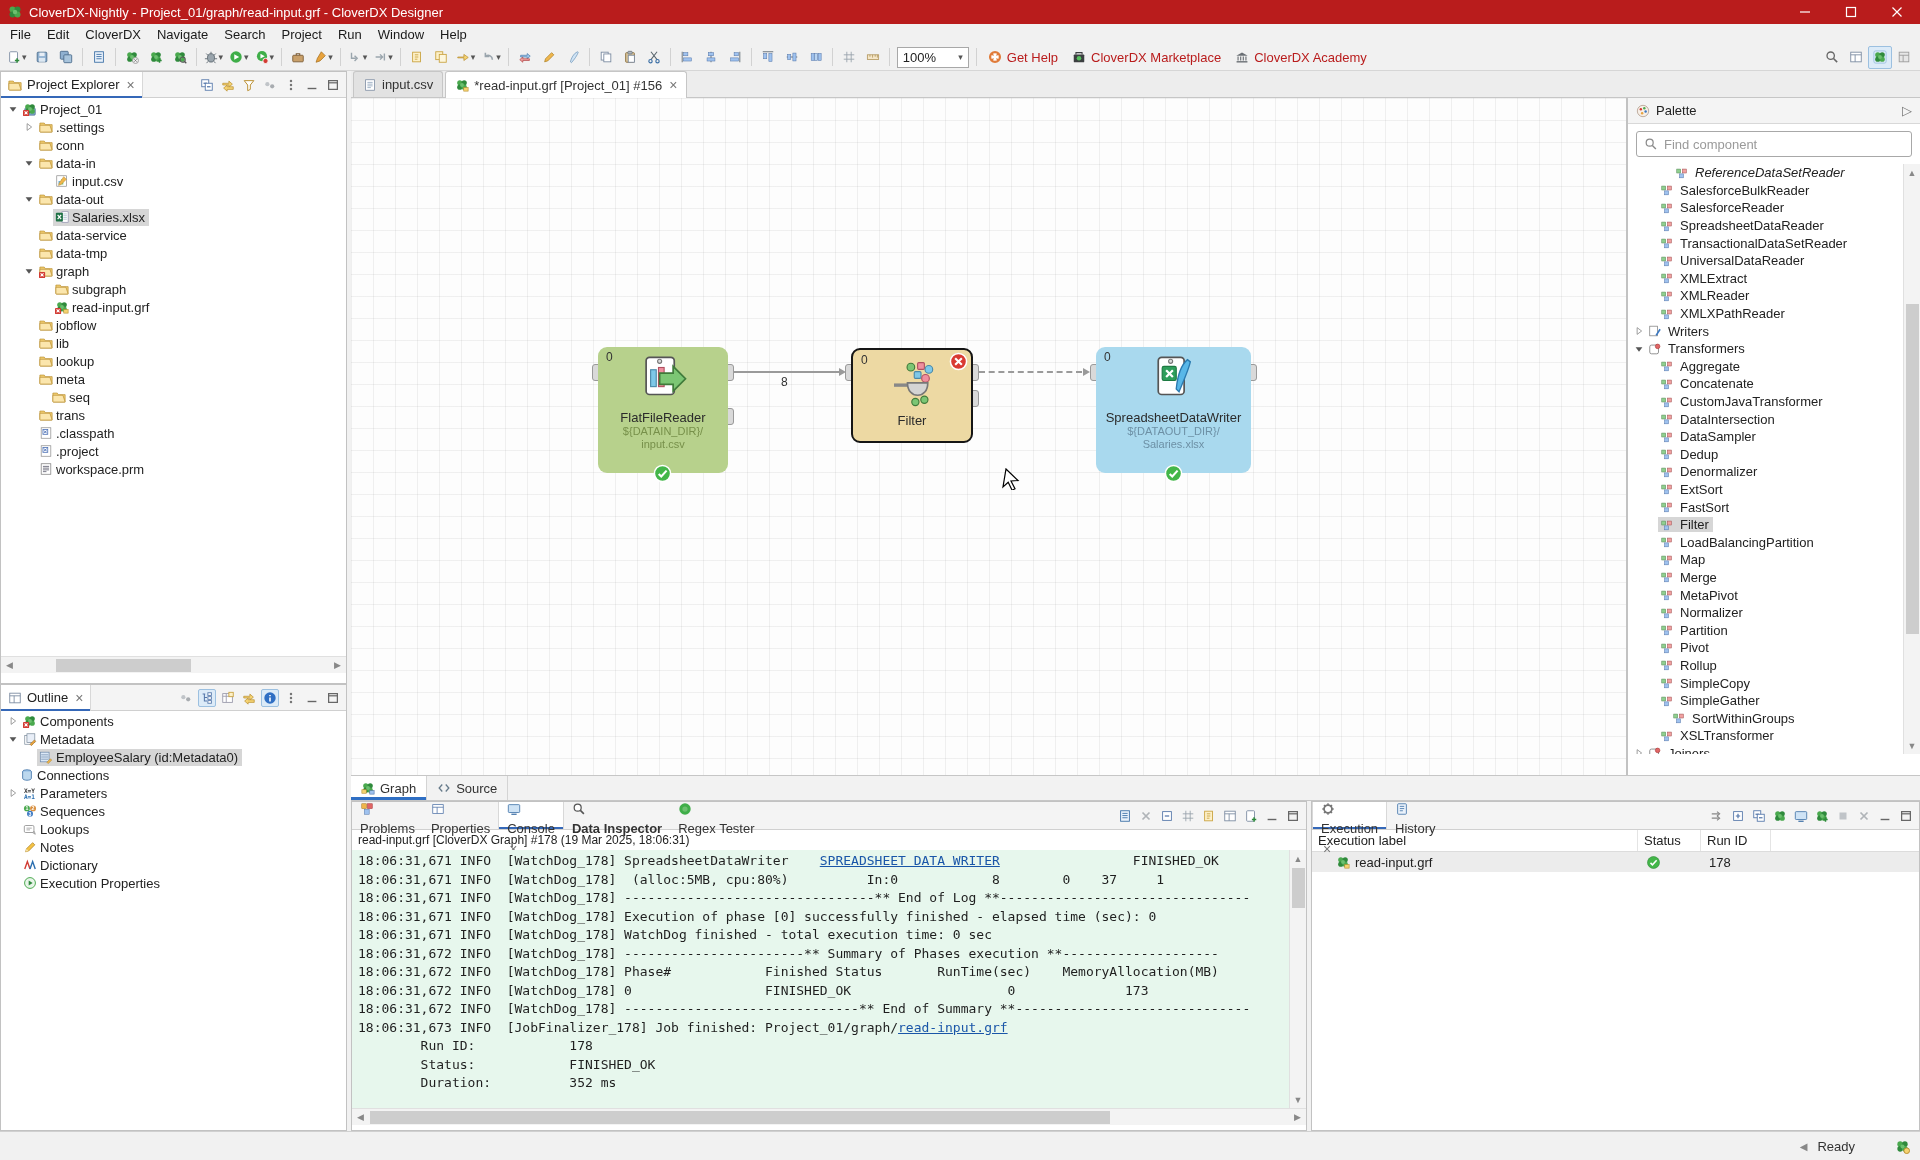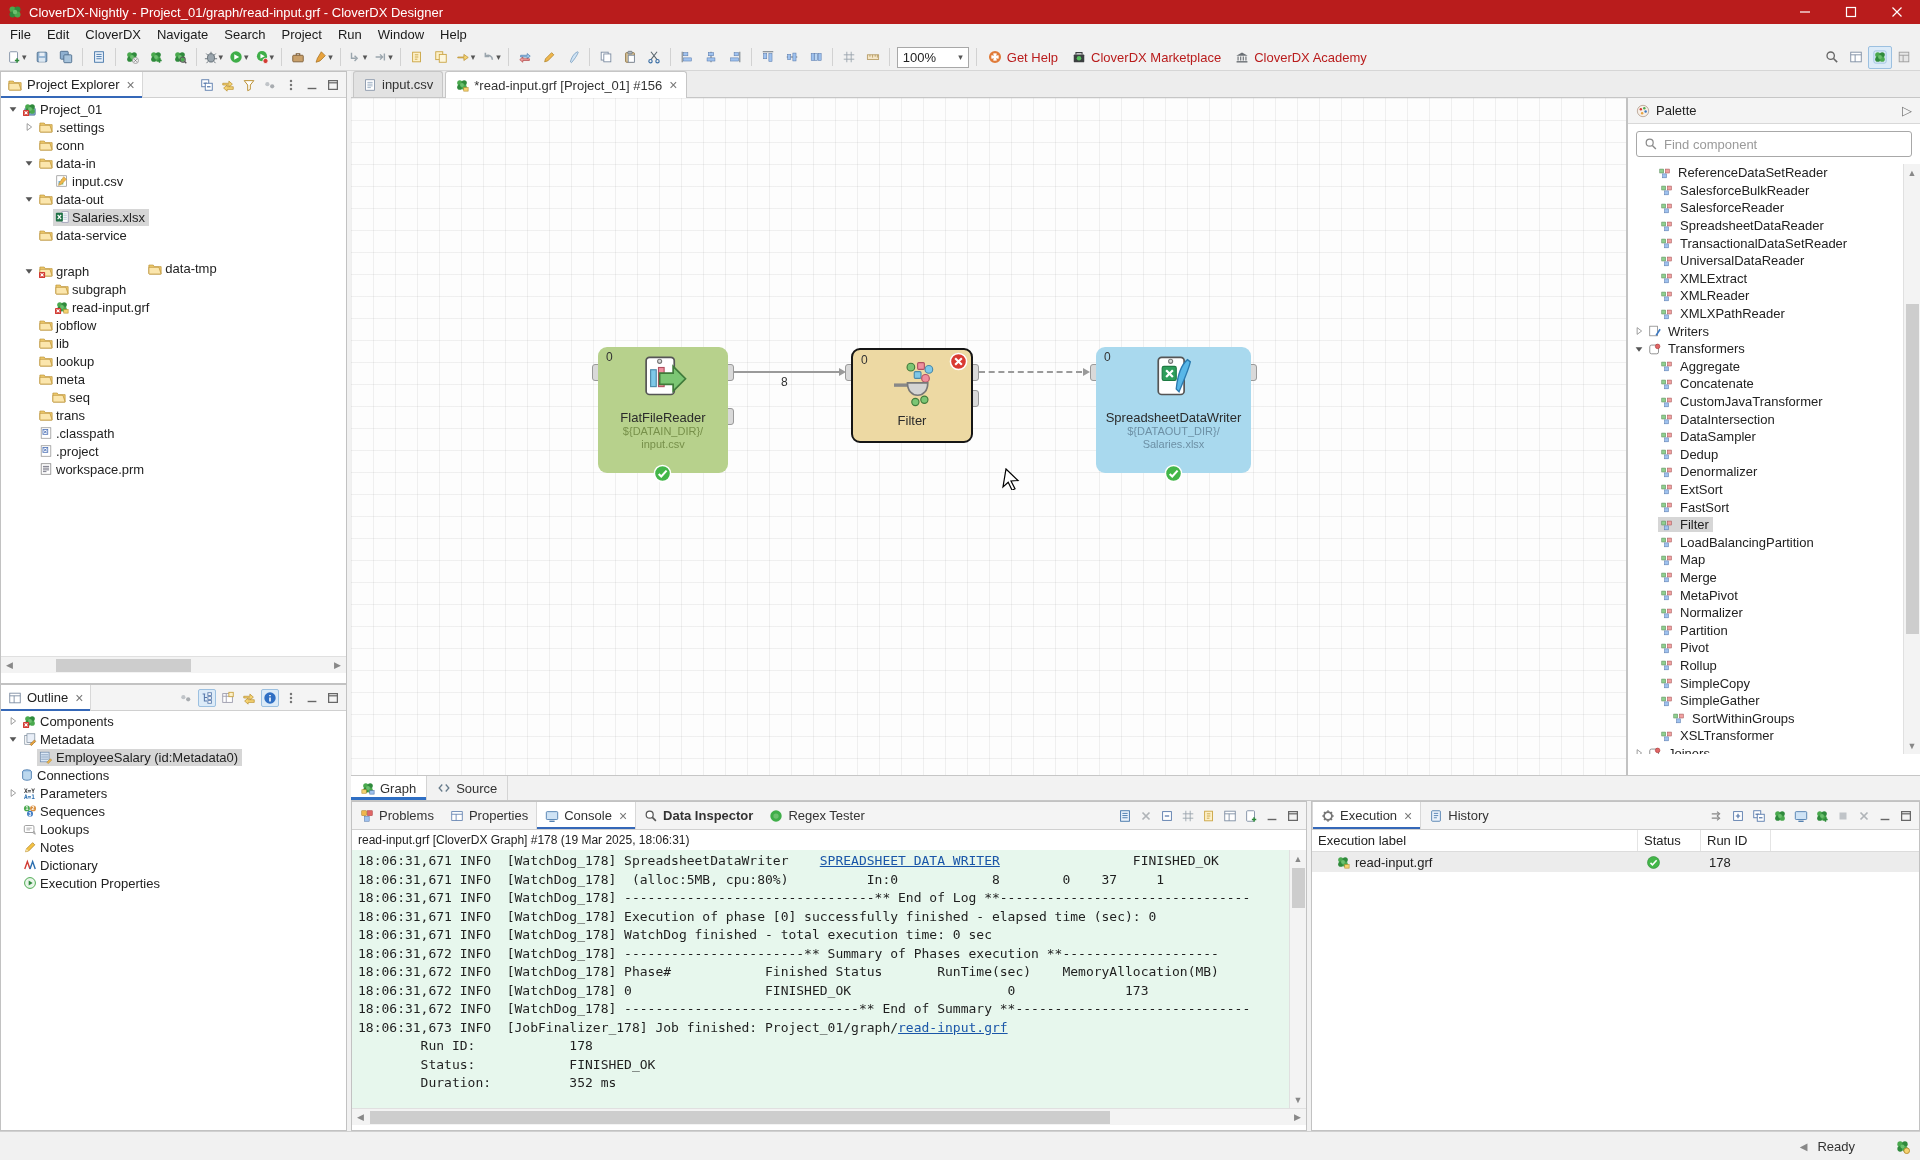--- a/index.html
+++ b/index.html
@@ -75,21 +75,21 @@
   .pal-row .ic { width:18px; flex:0 0 18px; display:flex; align-items:center; justify-content:center; }
   .pal-row .lbl { padding:0 4px; white-space:nowrap; }
   .pal-row.sel .selwrap { background:#d6d6d6; }
   
   .gsrow { position:absolute; left:351px; top:704px; width:1569px; height:26px; background:#f2f2f2; border-top:1px solid #c6c6c6; border-bottom:1px solid #c6c6c6; display:flex; align-items:stretch; }
   .gstab { display:flex; align-items:center; gap:5px; padding:0 10px; color:#333; border-right:1px solid #d4d4d4; }
   .gstab.active { background:#fff; box-shadow:inset 0 -3px 0 #2f6fc4; }
   
   .console { position:absolute; left:351px; top:730px; width:956px; height:330px; background:#fff; border:1px solid #c2c2c2; }
   .vtabs { height:28px; background:#f4f4f4; border-bottom:1px solid #d0d0d0; display:flex; align-items:stretch; }
-  .vtab { display:flex; align-items:center; gap:5px; padding:0 8px; color:#333; }
+  .vtab { display:flex; align-items:flex-start; gap:5px; padding:0 8px; color:#333;flex-direction:column; }
   .vtab.active { background:#fff; border-right:1px solid #d8d8d8; border-left:1px solid #d8d8d8; box-shadow:inset 0 -2px 0 #3568b8; }
   .vtab.bold .tlbl { font-weight:bold; }
   .vtabs .ticons { margin-left:auto; display:flex; align-items:center; gap:3px; padding-right:4px; }
   .con-title { height:20px; display:flex; align-items:center; padding-left:6px; font-size:12px; color:#222; background:#fff; }
   .con-log { position:absolute; left:0; top:48px; width:937px; height:258px; background:#e7f7ed; overflow:hidden; font-family:"DejaVu Sans Mono",monospace; font-size:13px; line-height:18.5px; color:#1f1f1f; white-space:pre; padding:2px 0 0 6px; }
   .con-log .lnk { color:#1a56a8; text-decoration:underline; }
   .execp { position:absolute; left:1311px; top:730px; width:609px; height:330px; background:#fff; border:1px solid #c2c2c2; }
   .exhead { height:22px; display:flex; align-items:center; border-bottom:1px solid #dcdcdc; color:#222; }
   .excol { height:100%; display:flex; align-items:center; padding:0 6px; border-right:1px solid #e4e4e4; }
   .exrow { height:20px; display:flex; align-items:center; background:#ececec; }
@@ -610,21 +610,21 @@
           <span class="selwrap">
             <span class="ic">
               <svg viewBox="0 0 16 16" width="14" height="14">
                 <path d="M1 3.5h5l1.2 1.8H15V13a.8.8 0 0 1-.8.8H1.8A.8.8 0 0 1 1 13z" fill="#f2cf74" stroke="#b98e2f" stroke-width=".8"></path>
                 <path d="M1 6h11.5L15 13.8H1.8A.8.8 0 0 1 1 13z" fill="#fbe6ad" stroke="#b98e2f" stroke-width=".8"></path>
               </svg>
             </span>
             <span class="lbl">data-service</span>
           </span>
         </div>
-        <div class="tree-row" style="padding-left: 20px; flex-direction: column;">
+        <div class="tree-row" style="padding-left: 20px;">
           <span class="exp"></span>
           <span class="selwrap">
             <span class="ic">
               <svg viewBox="0 0 16 16" width="14" height="14">
                 <path d="M1 3.5h5l1.2 1.8H15V13a.8.8 0 0 1-.8.8H1.8A.8.8 0 0 1 1 13z" fill="#f2cf74" stroke="#b98e2f" stroke-width=".8"></path>
                 <path d="M1 6h11.5L15 13.8H1.8A.8.8 0 0 1 1 13z" fill="#fbe6ad" stroke="#b98e2f" stroke-width=".8"></path>
               </svg>
             </span>
             <span class="lbl">data-tmp</span>
           </span>
@@ -1138,21 +1138,21 @@
     <div class="pal-search">
       <span id="pal-search-icon">
           <svg viewBox="0 0 16 16" width="14" height="14">
             <circle cx="6.5" cy="6.5" r="4" fill="none" stroke="#8a8a8a" stroke-width="1.4"></circle>
             <path d="M9.6 9.6l4 4" stroke="#8a8a8a" stroke-width="1.6"></path>
           </svg>
         </span>
       <input type="text" placeholder="Find component" style="">
     </div>
     <div class="pal-list" id="pal-list">
-        <div class="pal-row" style="padding-left: 28px;">
+        <div class="pal-row" style="padding-left: 45px; font-style: italic;">
           <span class="selwrap">
             <span class="ic">
               <svg viewBox="0 0 16 16" width="14" height="14">
                 <rect x="2" y="3.5" width="4.5" height="4.5" fill="#8fcf8f" stroke="#588a58" stroke-width=".6"></rect>
                 <rect x="8.5" y="3.5" width="4.5" height="4.5" fill="#f0a0a0" stroke="#a05050" stroke-width=".6"></rect>
                 <rect x="5.2" y="9" width="4.5" height="4.5" fill="#9fc2ef" stroke="#5577aa" stroke-width=".6"></rect>
               </svg>
             </span>
             <span class="lbl">ReferenceDataSetReader</span>
           </span>

